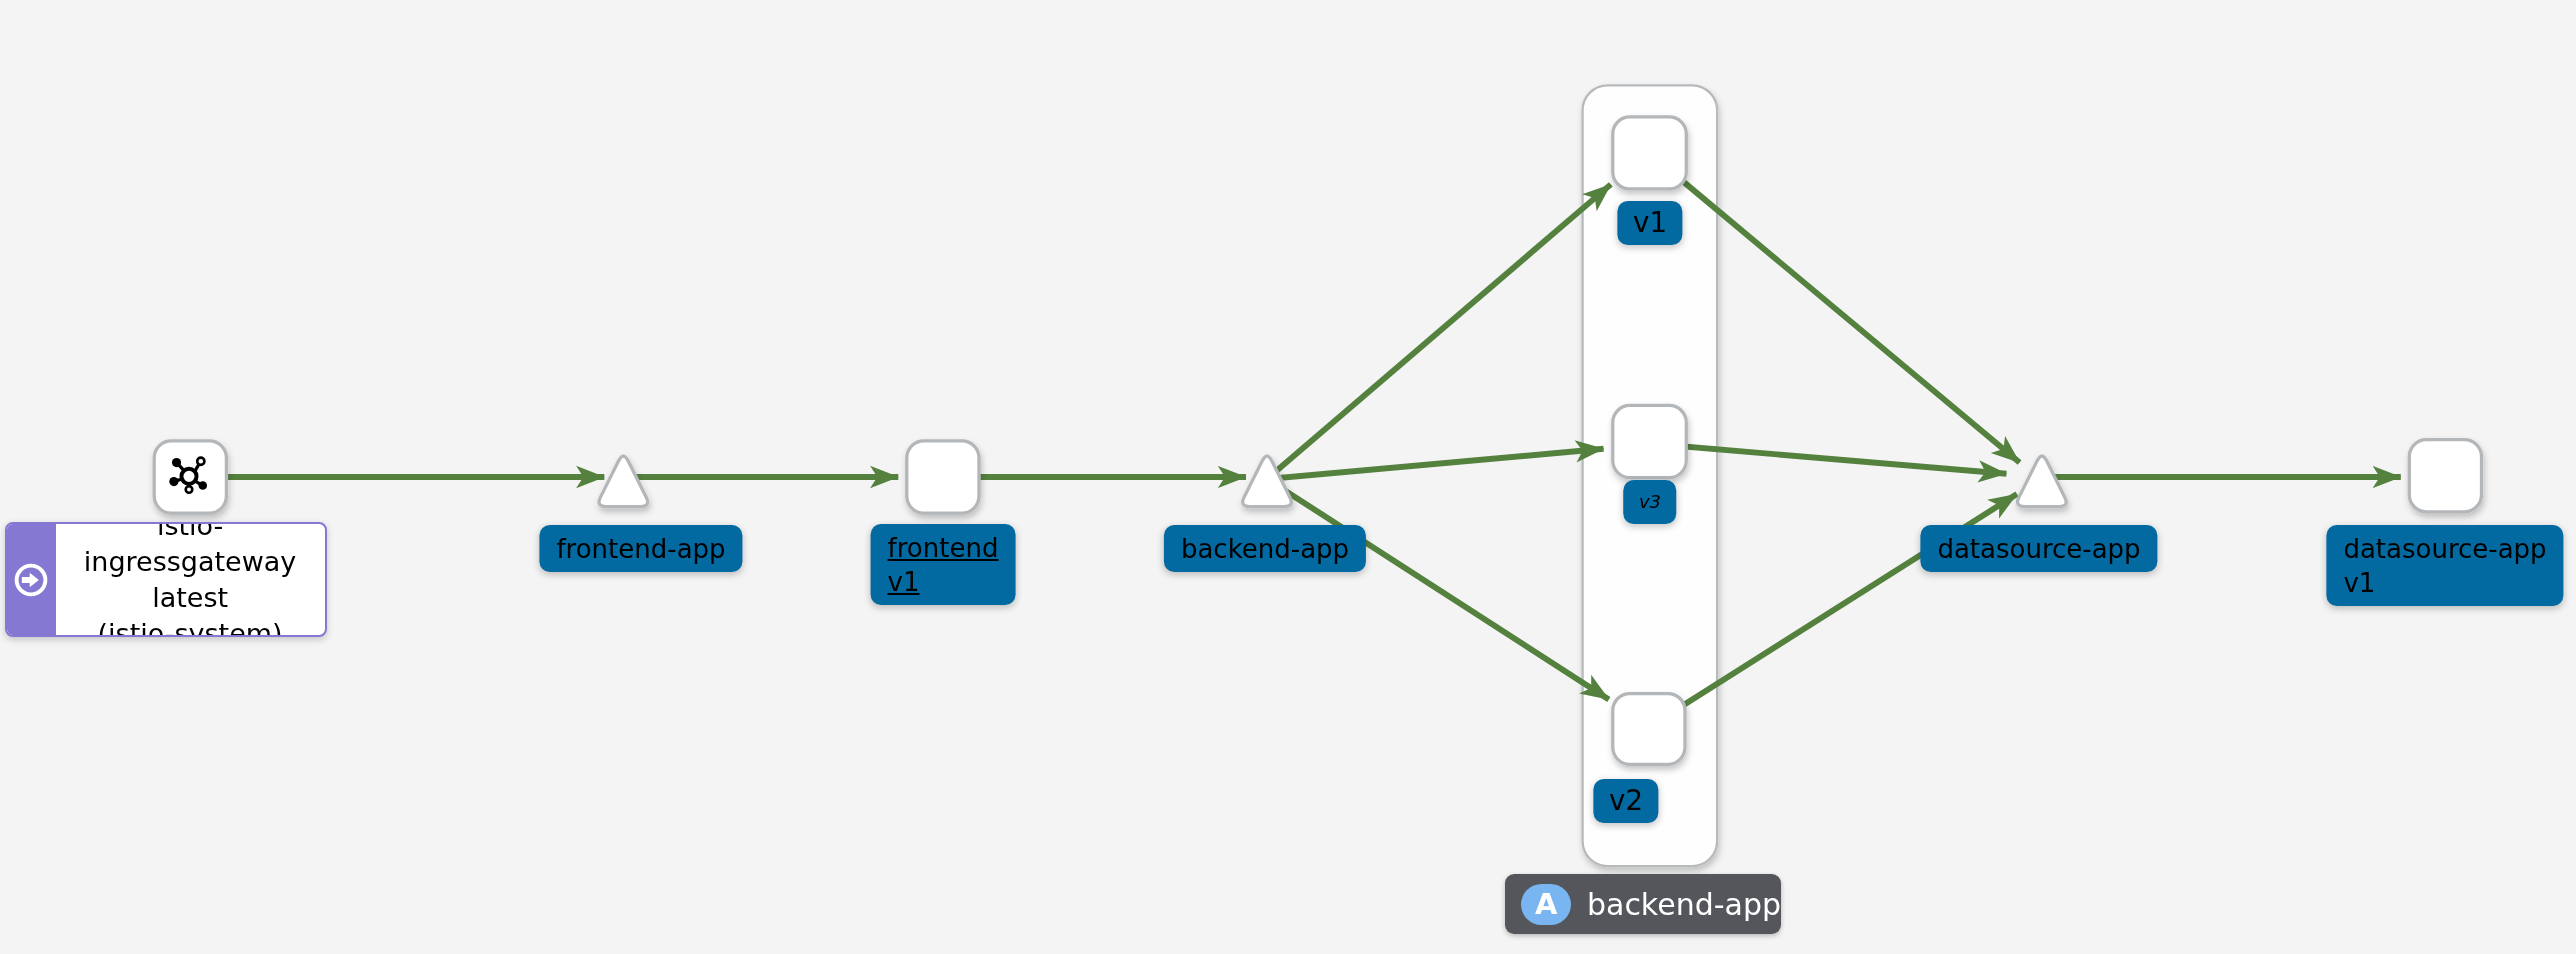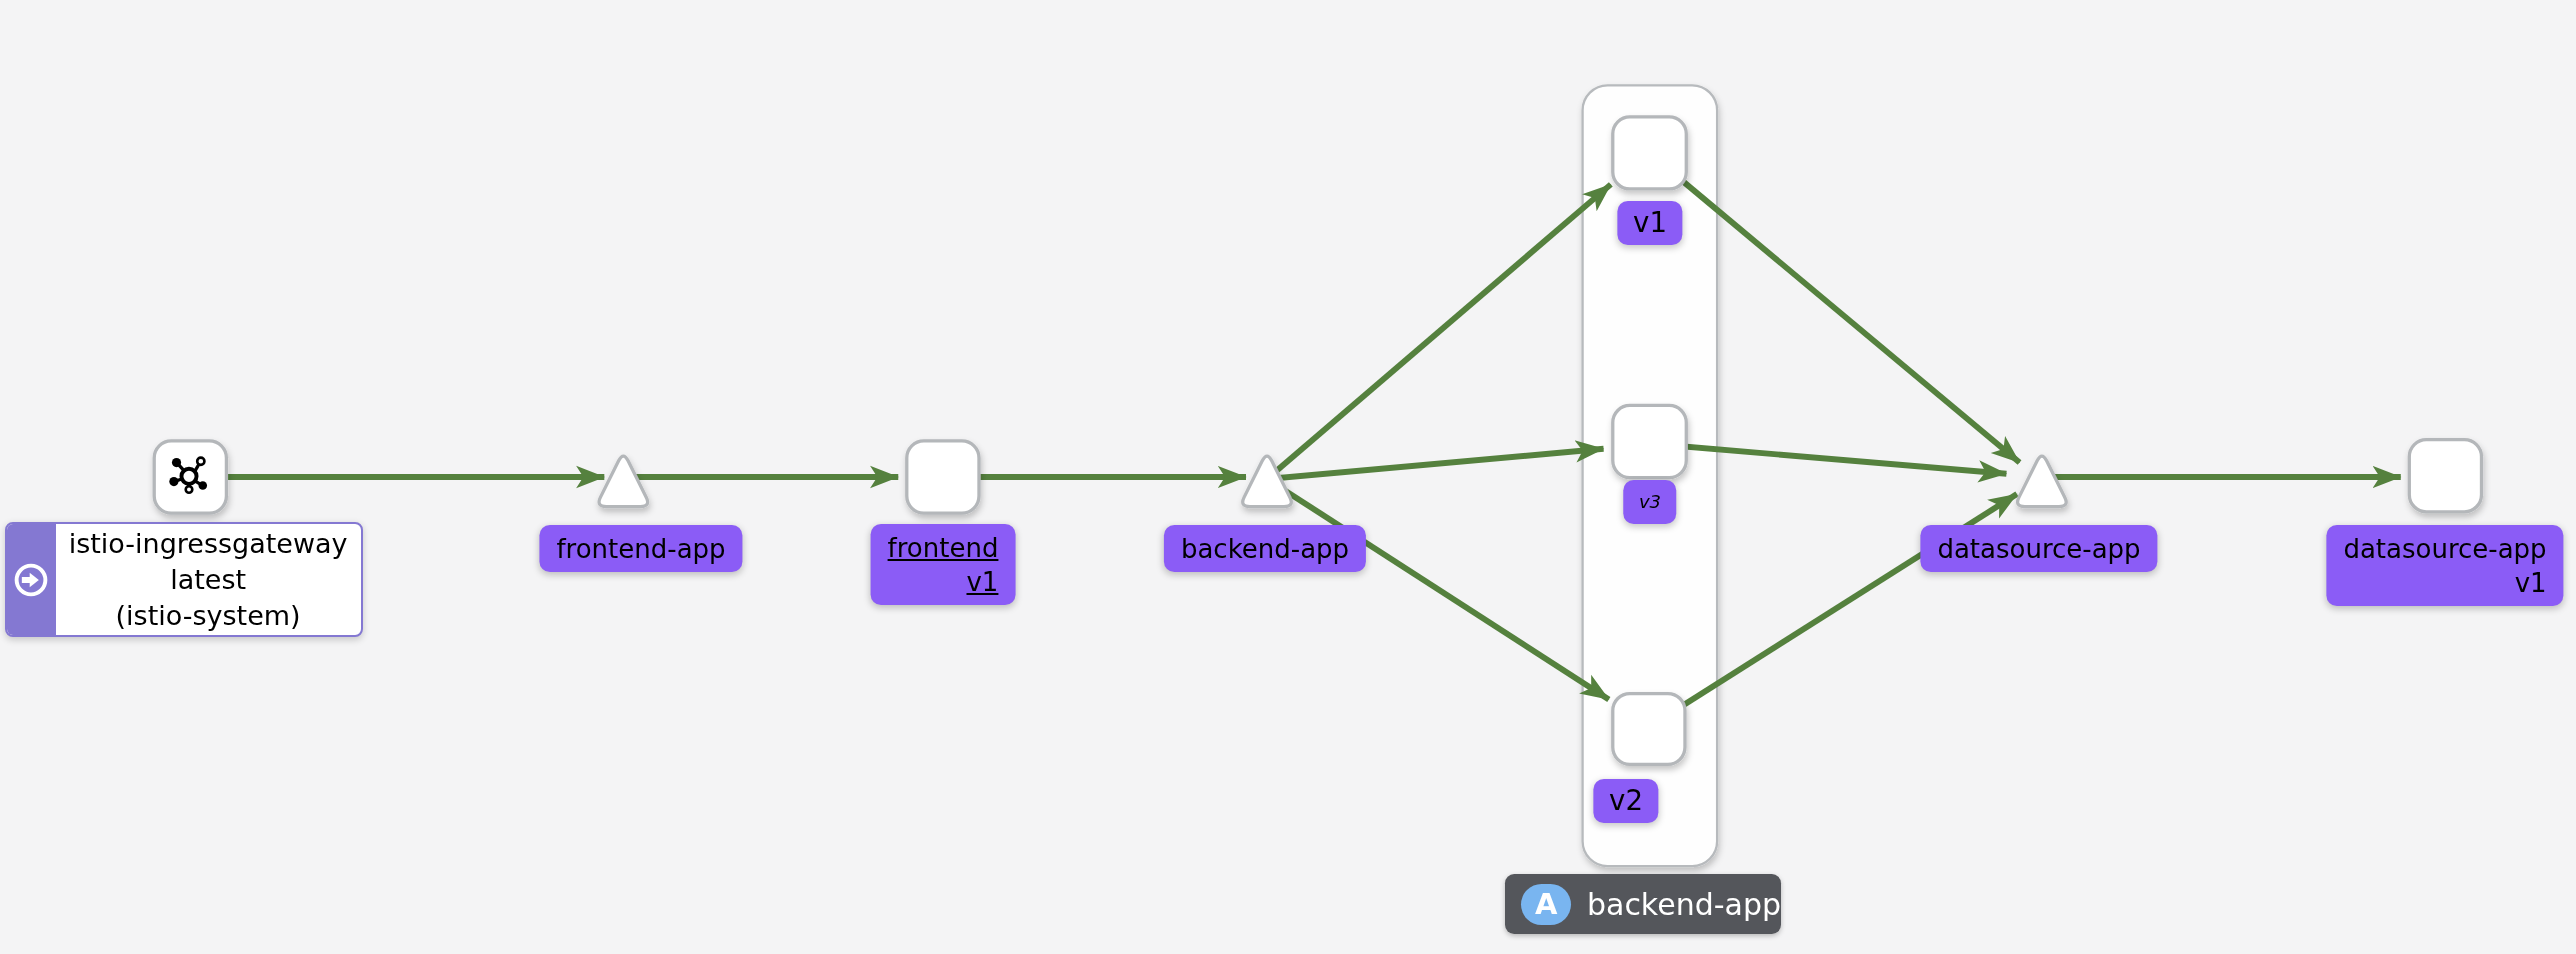--- a/index.html
+++ b/index.html
@@ -7,37 +7,37 @@
     width:2576px;height:954px;
     background:#f4f4f5;
     font-family:"DejaVu Sans","Liberation Sans",sans-serif;
     overflow:hidden;position:relative;
   }
   #canvas{position:absolute;left:0;top:0;width:2576px;height:954px;}
   #graph-svg{position:absolute;left:0;top:0;}
 
   .node-label{
     position:absolute;
-    background:#8b5cf6;
+    background:#0369a1;
     color:#000000;
     border-radius:10.5px;
     box-shadow:0 2.6px 7.9px rgba(0,0,0,0.22);
     font-size:26px;
     line-height:34px;
-    text-align:right;
+    text-align:left;
     padding:6.6px 17px;
     white-space:nowrap;
     transform:translateX(-50%);
   }
   .node-label span{display:block;}
 
   .gw-label{
     position:absolute;
     left:4.6px;top:522px;
-    width:358px;height:115px;
+    width:322px;height:115px;
     background:#ffffff;
     border:2.6px solid #8478d2;
     border-radius:7.9px;
     box-sizing:border-box;
     display:flex;
     box-shadow:0 2.6px 7.9px rgba(0,0,0,0.18);
     overflow:hidden;
   }
   .gw-band{
     width:49px;

